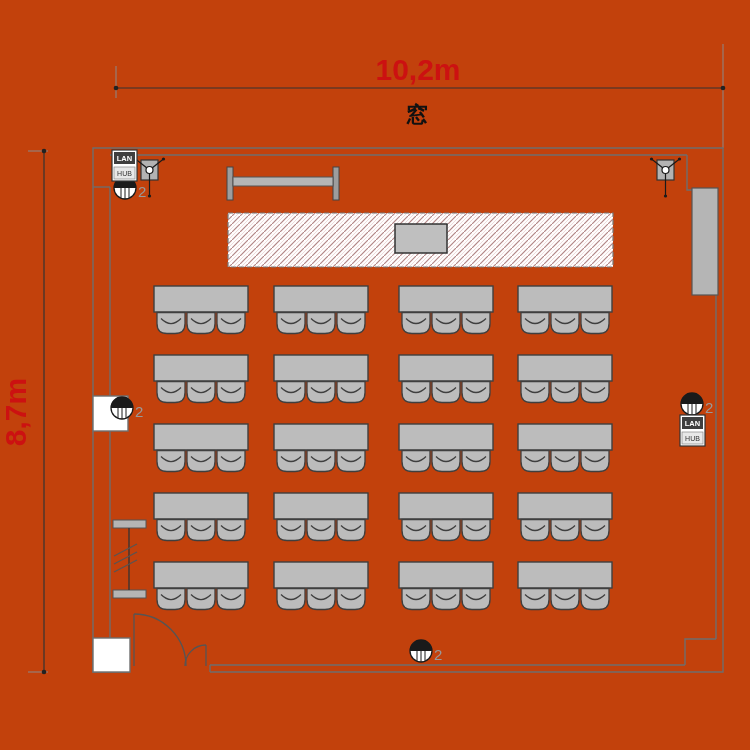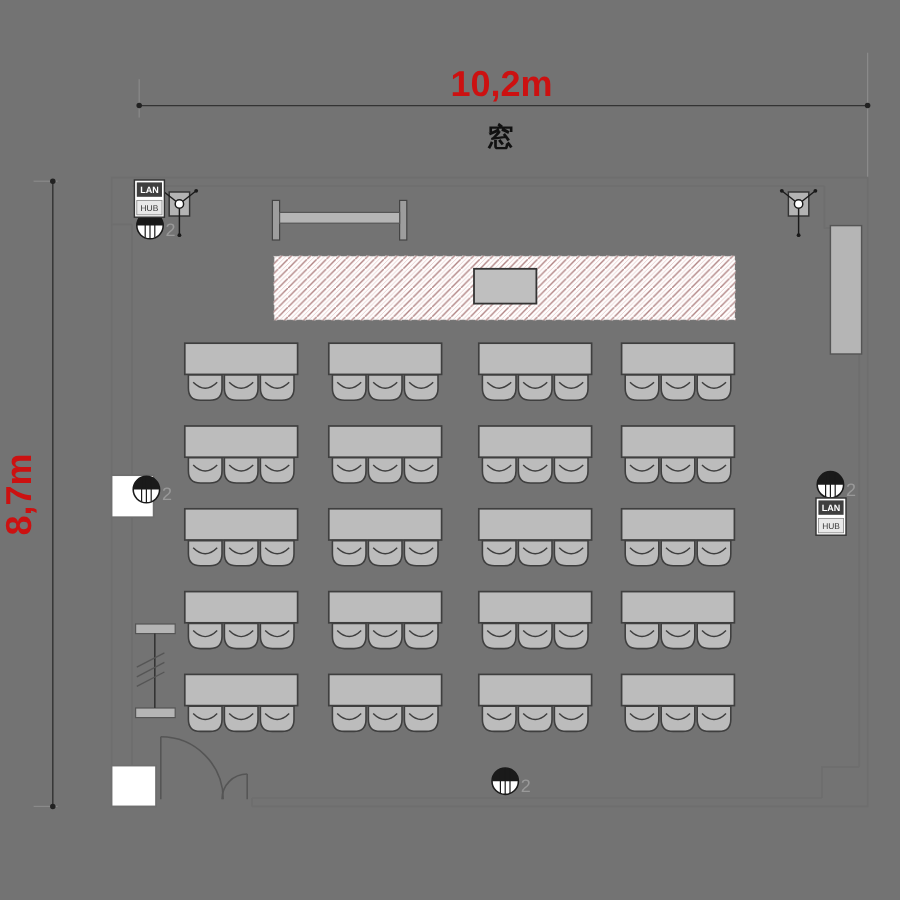--- a/index.html
+++ b/index.html
@@ -1,16 +1,16 @@
 <!DOCTYPE html>
 <html><head>
 <meta charset="utf-8">
 <style>
   html,body{margin:0;padding:0;background:#fff;}
-  .canvas{width:750px;height:750px;position:relative;background:#737373;overflow:hidden;}
+  .canvas{width:750px;height:750px;position:relative;background:#c2410c;overflow:hidden;}
   svg{display:block;}
   text{font-family:"Liberation Sans","DejaVu Sans",sans-serif;}
   .dim-text{font-weight:bold;font-size:30px;}
   .window-text{font-weight:bold;font-size:22px;fill:#111;}
 </style>
 </head>
 <body>
 
 <div class="canvas">
 <svg width="750" height="750" viewBox="0 0 750 750">

